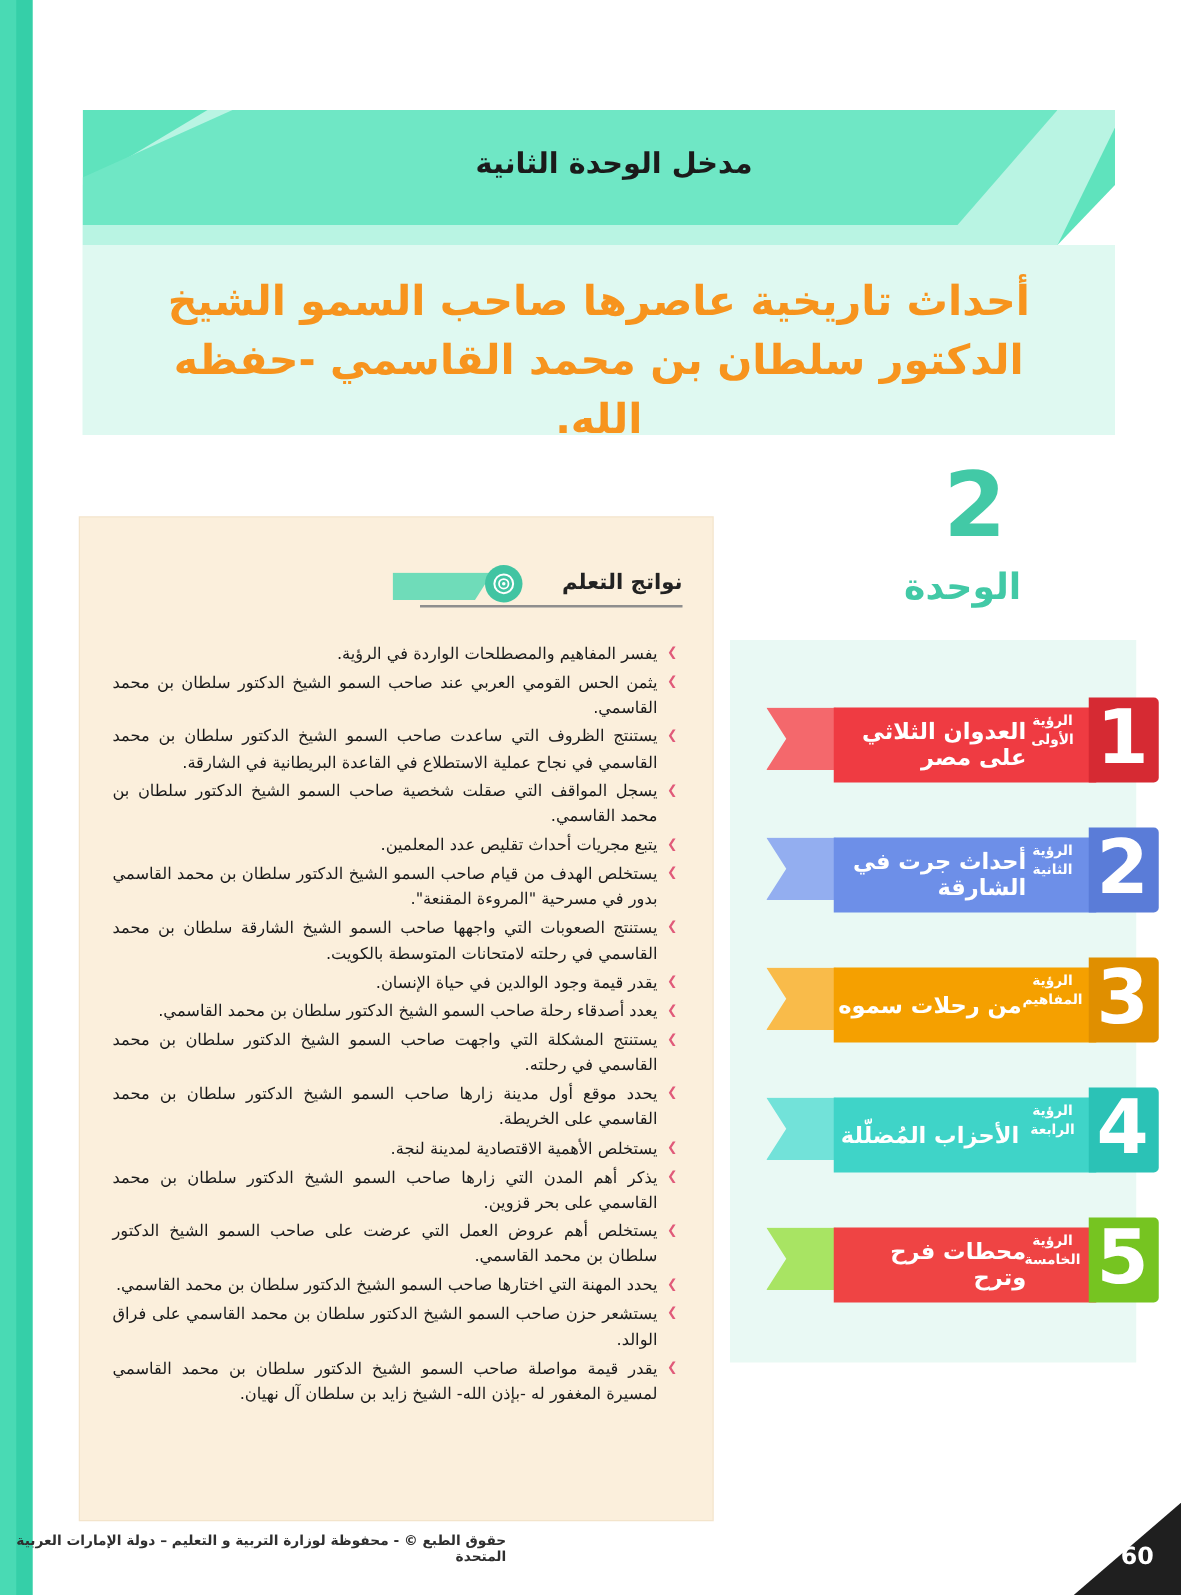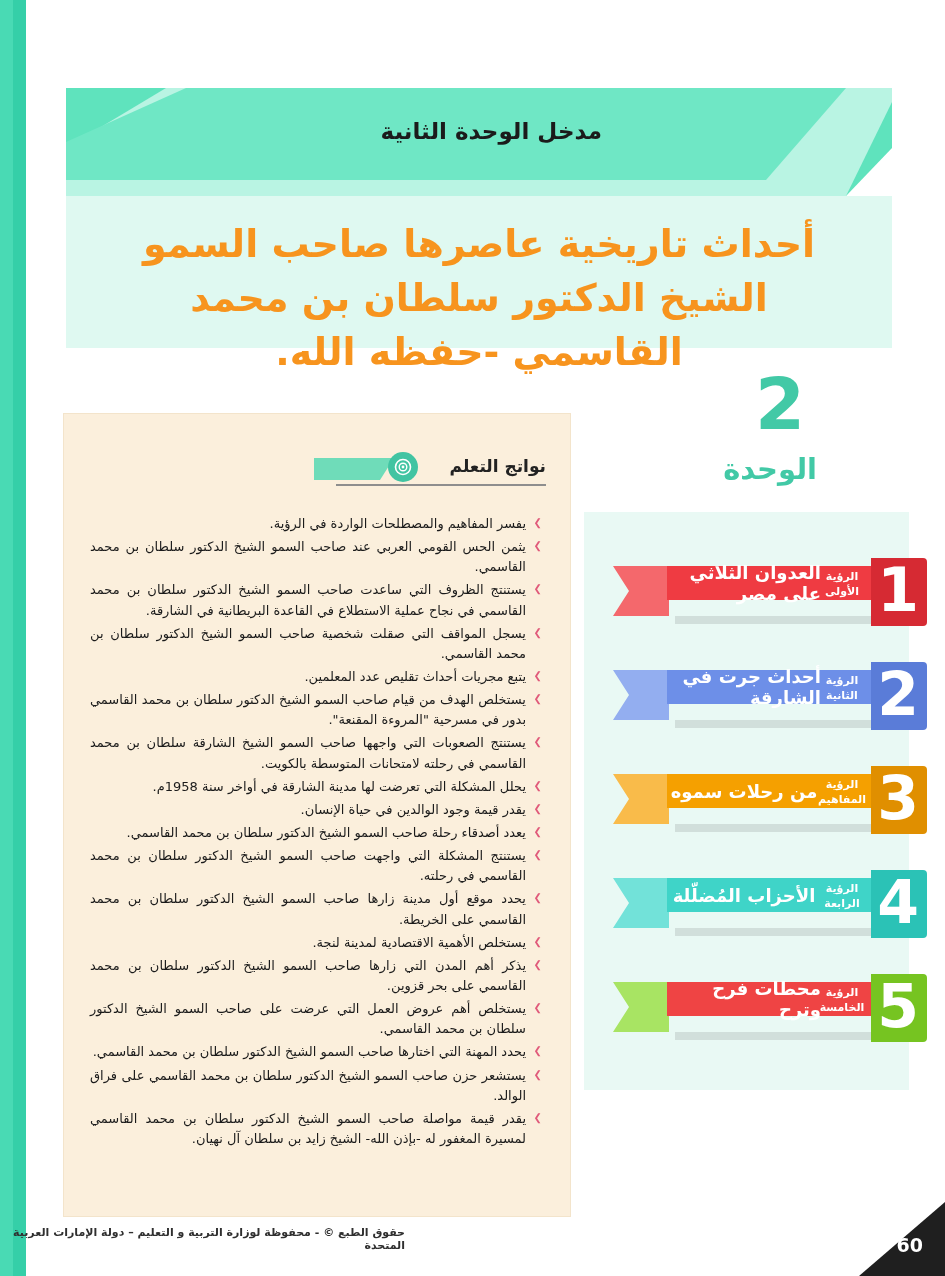--- a/index.html
+++ b/index.html
@@ -92,21 +92,21 @@
     width: 826px;
     height: 152px;
     background: #dff9f1;
   }
   .title-text {
     position: absolute;
     left: 40px;
     right: 40px;
     top: 22px;
     text-align: center;
-    font-size: 38px;
+    font-size: 33px;
     line-height: 1.42;
     font-weight: bold;
     color: #f7941e;
     direction: rtl;
   }
 
   
   .unit-number {
     position: absolute;
     right: 140px;
@@ -161,21 +161,21 @@
     font-size: 60px;
     font-weight: bold;
     color: #ffffff;
     line-height: 72px;
   }
   .rib-body {
     position: absolute;
     right: 50px;
     top: 10px;
     width: 210px;
-    height: 34px;
+    height: 60px;
     display: flex;
     align-items: center;
     justify-content: center;
   }
   .rib-body-label {
     font-size: 18px;
     font-weight: bold;
     color: #ffffff;
     direction: rtl;
     padding-right: 56px;
@@ -420,21 +420,20 @@
       <div class="head-title">نواتج التعلم</div>
     </div>
     <ul class="outcome-list" id="outcome-list">
         <li class="outcome-item">يفسر المفاهيم والمصطلحات الواردة في الرؤية.</li>
         <li class="outcome-item">يثمن الحس القومي العربي عند صاحب السمو الشيخ الدكتور سلطان بن محمد القاسمي.</li>
         <li class="outcome-item">يستنتج الظروف التي ساعدت صاحب السمو الشيخ الدكتور سلطان بن محمد القاسمي في نجاح عملية الاستطلاع في القاعدة البريطانية في الشارقة.</li>
         <li class="outcome-item">يسجل المواقف التي صقلت شخصية صاحب السمو الشيخ الدكتور سلطان بن محمد القاسمي.</li>
         <li class="outcome-item">يتبع مجريات أحداث تقليص عدد المعلمين.</li>
         <li class="outcome-item">يستخلص الهدف من قيام صاحب السمو الشيخ الدكتور سلطان بن محمد القاسمي بدور في مسرحية "المروءة المقنعة".</li>
         <li class="outcome-item">يستنتج الصعوبات التي واجهها صاحب السمو الشيخ الشارقة سلطان بن محمد القاسمي في رحلته لامتحانات المتوسطة بالكويت.</li>
-        <li class="outcome-item">يحلل المشكلة التي تعرضت لها مدينة الشارقة في أواخر سنة 1958م.</li>
         <li class="outcome-item">يقدر قيمة وجود الوالدين في حياة الإنسان.</li>
         <li class="outcome-item">يعدد أصدقاء رحلة صاحب السمو الشيخ الدكتور سلطان بن محمد القاسمي.</li>
         <li class="outcome-item">يستنتج المشكلة التي واجهت صاحب السمو الشيخ الدكتور سلطان بن محمد القاسمي في رحلته.</li>
         <li class="outcome-item">يحدد موقع أول مدينة زارها صاحب السمو الشيخ الدكتور سلطان بن محمد القاسمي على الخريطة.</li>
         <li class="outcome-item">يستخلص الأهمية الاقتصادية لمدينة لنجة.</li>
         <li class="outcome-item">يذكر أهم المدن التي زارها صاحب السمو الشيخ الدكتور سلطان بن محمد القاسمي على بحر قزوين.</li>
         <li class="outcome-item">يستخلص أهم عروض العمل التي عرضت على صاحب السمو الشيخ الدكتور سلطان بن محمد القاسمي.</li>
         <li class="outcome-item">يحدد المهنة التي اختارها صاحب السمو الشيخ الدكتور سلطان بن محمد القاسمي.</li>
         <li class="outcome-item">يستشعر حزن صاحب السمو الشيخ الدكتور سلطان بن محمد القاسمي على فراق الوالد.</li>
         <li class="outcome-item">يقدر قيمة مواصلة صاحب السمو الشيخ الدكتور سلطان بن محمد القاسمي لمسيرة المغفور له -بإذن الله- الشيخ زايد بن سلطان آل نهيان.</li>

